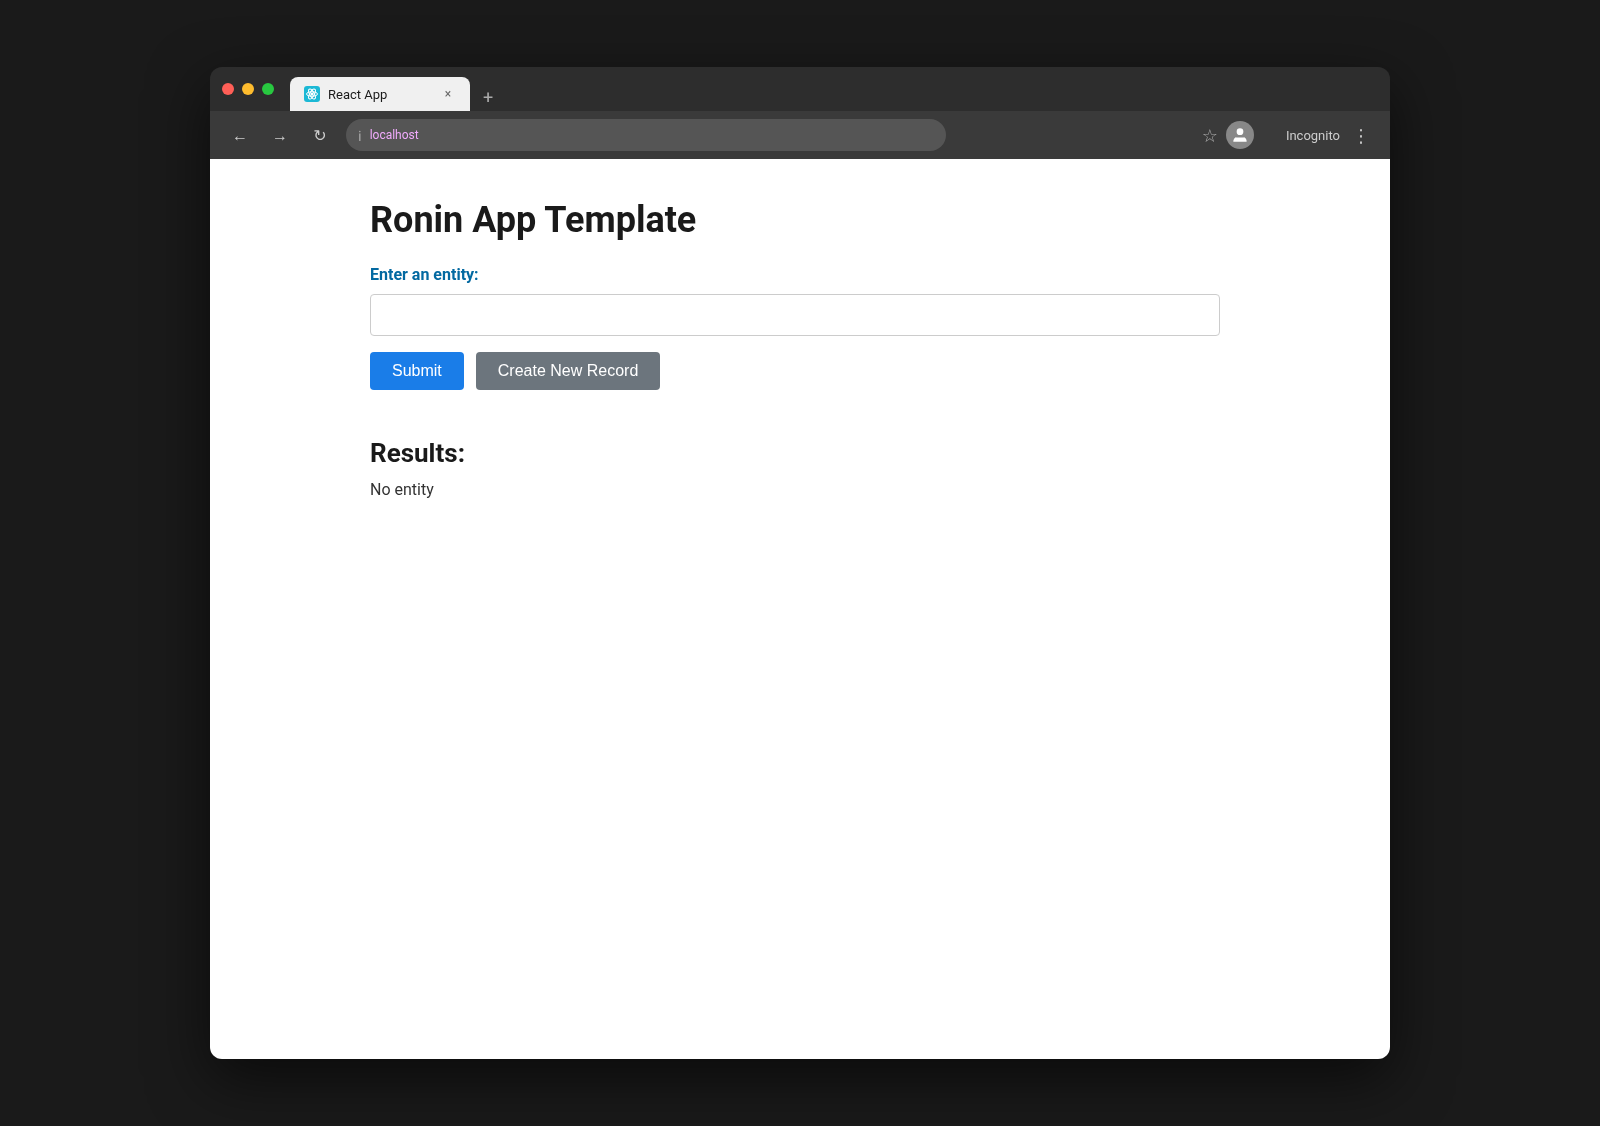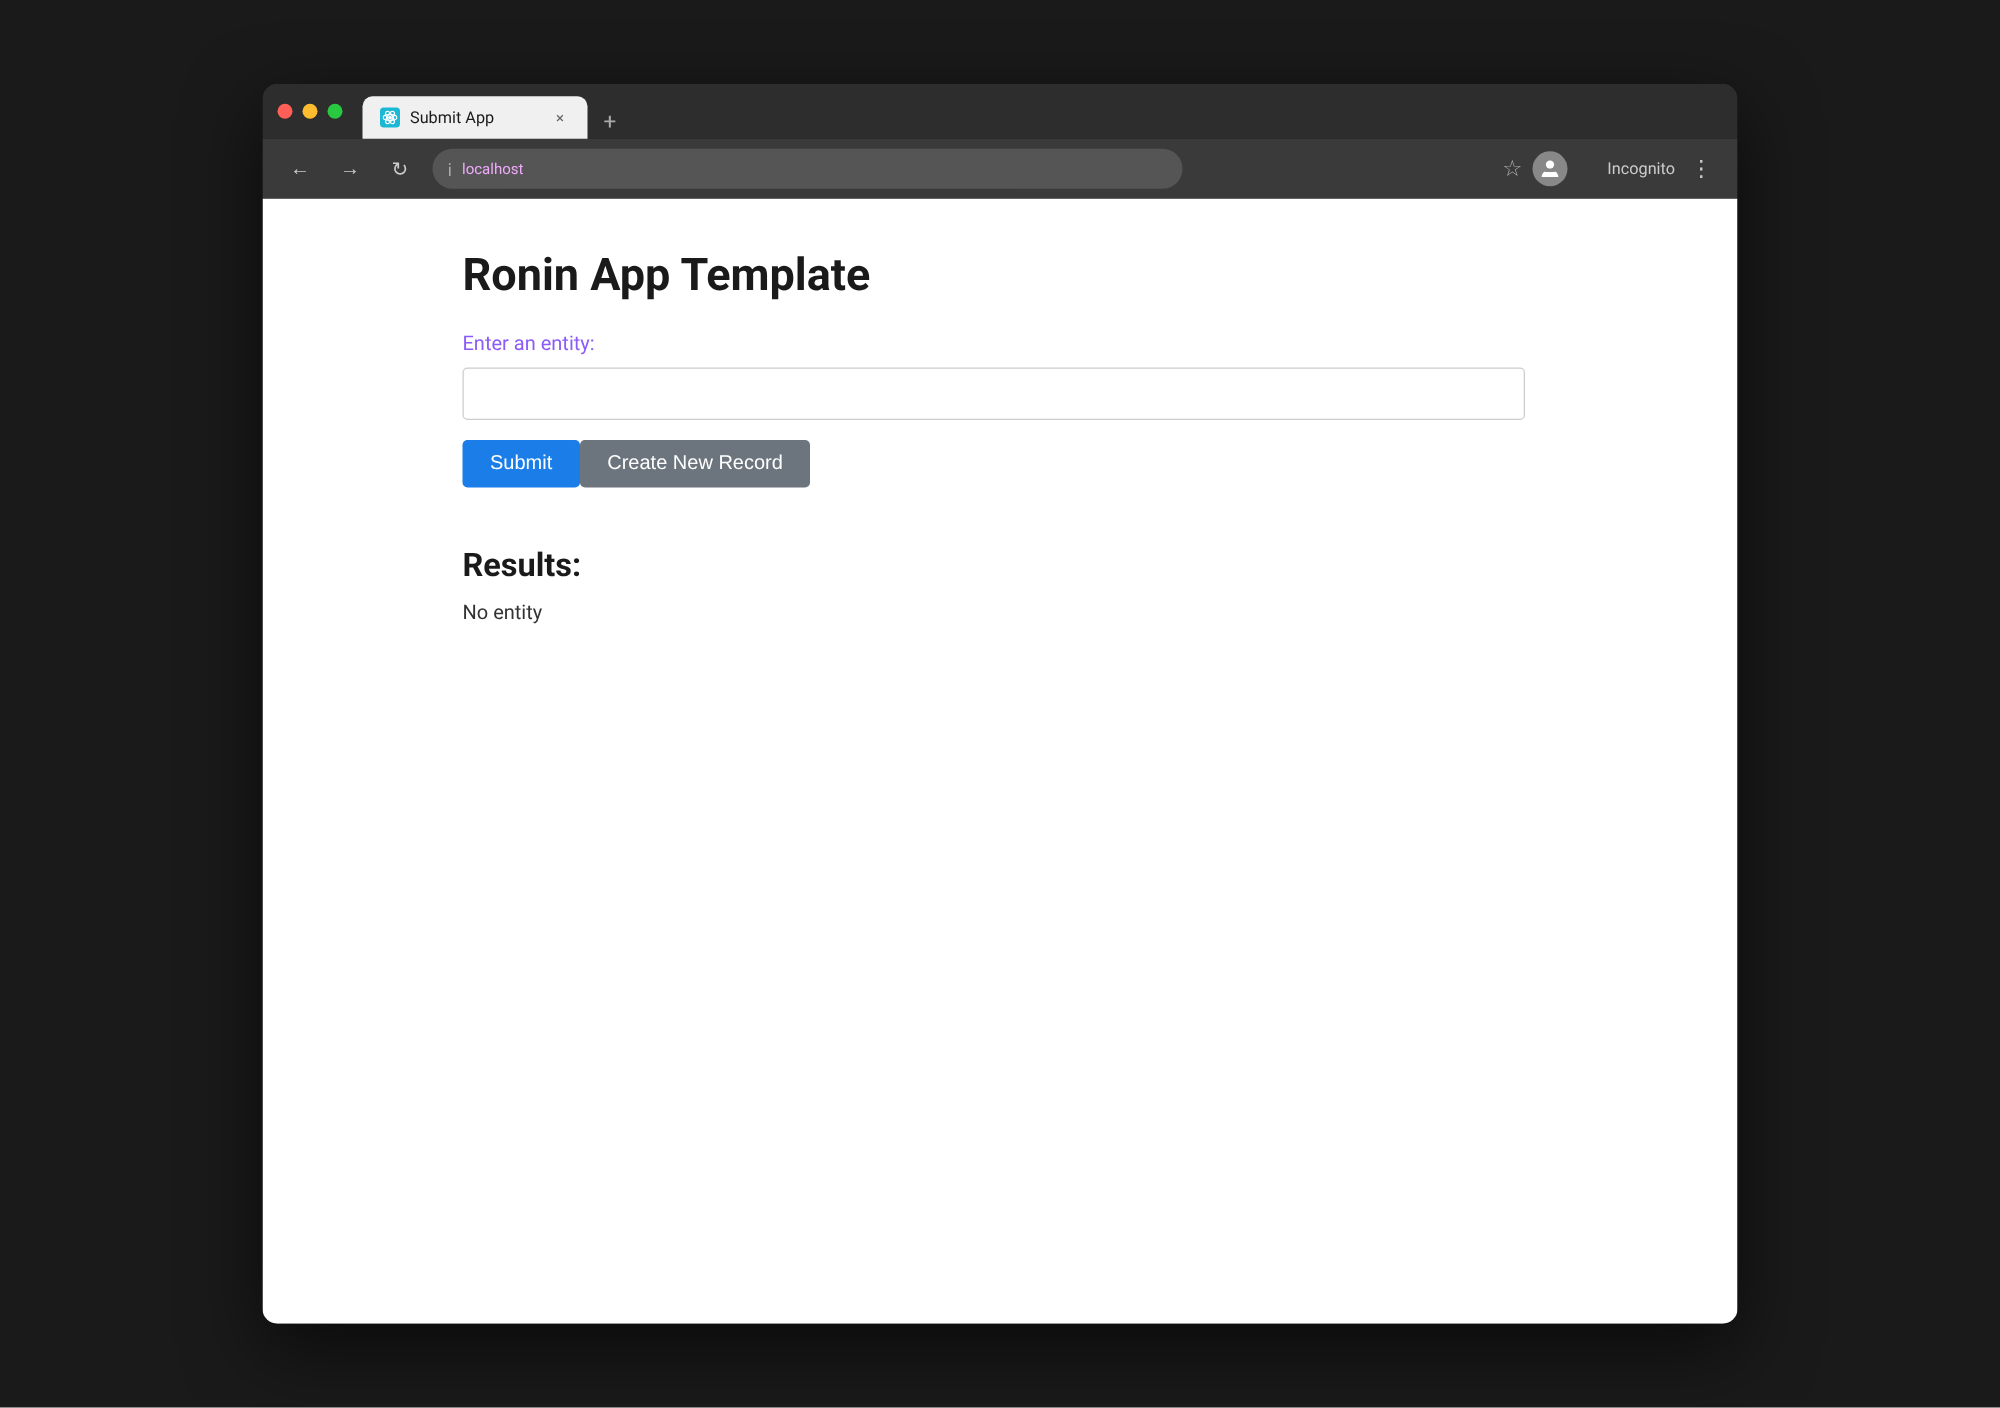--- a/index.html
+++ b/index.html
@@ -214,38 +214,40 @@
 
     .app-title {
       font-size: 36px;
       font-weight: 700;
       color: #1a1a1a;
       margin-bottom: 24px;
     }
 
     .entity-label {
       font-size: 16px;
-      color: #8b5cf6;
+      color: #0369a1;
       margin-bottom: 10px;
+      font-weight: bold;
     }
 
     .entity-input {
       width: 850px;
       height: 42px;
       border: 1px solid #ccc;
       border-radius: 4px;
       padding: 0 12px;
       font-size: 16px;
       outline: none;
       display: block;
       margin-bottom: 16px;
     }
 
     .button-row {
       display: flex;
+      gap: 12px;
       margin-bottom: 48px;
     }
 
     .btn-submit {
       background: #1a7de8;
       color: white;
       border: none;
       border-radius: 4px;
       padding: 10px 22px;
       font-size: 16px;
@@ -292,21 +294,21 @@
     <div class="tab-bar">
       <div class="tab active">
         <div class="tab-favicon">
           <svg viewBox="0 0 24 24" fill="white">
             <circle cx="12" cy="12" r="3"></circle>
             <ellipse cx="12" cy="12" rx="11" ry="4.5" fill="none" stroke="white" stroke-width="2"></ellipse>
             <ellipse cx="12" cy="12" rx="11" ry="4.5" fill="none" stroke="white" stroke-width="2" transform="rotate(60 12 12)"></ellipse>
             <ellipse cx="12" cy="12" rx="11" ry="4.5" fill="none" stroke="white" stroke-width="2" transform="rotate(120 12 12)"></ellipse>
           </svg>
         </div>
-        <span class="tab-title">Submit App</span>
+        <span class="tab-title">React App</span>
         <span class="tab-close">×</span>
       </div>
       <div class="new-tab-btn">+</div>
     </div>
   </div>
 
   <div class="nav-bar">
     <div class="nav-btn">←</div>
     <div class="nav-btn">→</div>
     <div class="nav-btn">↻</div>

